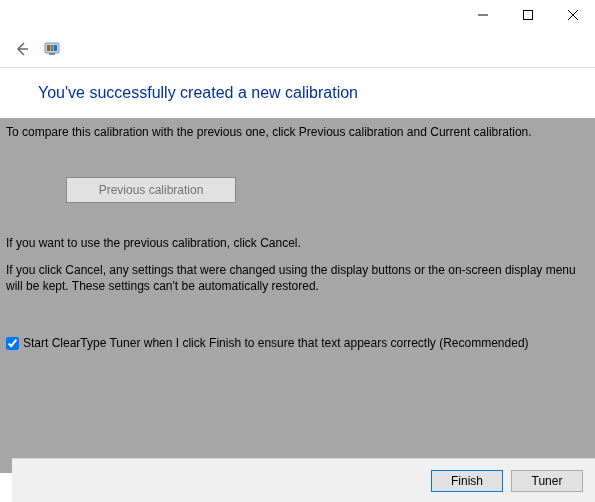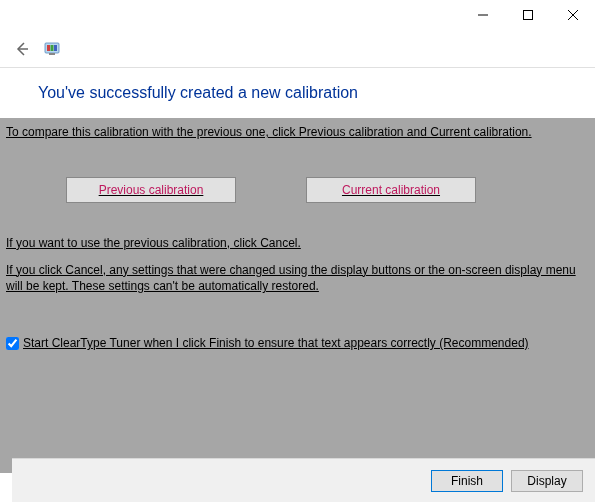--- a/index.html
+++ b/index.html
@@ -65,37 +65,36 @@
       font-size: 16px;
       font-weight: 400;
     }
     .gray-area {
       background: #a6a6a6;
       padding: 6px 6px 12px 6px;
       color: #000;
       font-size: 12px;
       line-height: 1.4;
       min-height: 355px;
-      text-decoration: underline;
     }
     .gray-area p { margin-bottom: 10px; }
     .btn-row {
       display: flex;
       gap: 70px;
       padding: 26px 0 32px 60px;
     }
     .calib-btn {
       background: #e1e1e1;
       border: 1px solid #888;
       width: 170px;
       height: 26px;
       font-size: 12px;
       font-family: inherit;
       cursor: pointer;
-      color: #be185d;
+      color: #737373;
     }
     .checkbox-row {
       display: flex;
       align-items: flex-start;
       gap: 4px;
       margin-top: 40px;
     }
     .checkbox-row input[type="checkbox"] {
       margin-top: 2px;
       width: 13px;
@@ -175,28 +174,27 @@
 
 <div class="heading-area">
   <div class="heading">You've successfully created a new calibration</div>
 </div>
 
 <div class="gray-area">
   <p>To compare this calibration with the previous one, click Previous calibration and Current calibration.</p>
 
   <div class="btn-row">
     <button class="calib-btn">Previous calibration</button>
-    <button class="calib-btn">Current calibration</button>
   </div>
 
   <p>If you want to use the previous calibration, click Cancel.</p>
   <p>If you click Cancel, any settings that were changed using the display buttons or the on-screen display menu will be kept. These settings can't be automatically restored.</p>
 
   <div class="checkbox-row">
     <input type="checkbox" id="ct" checked="" style="">
     <label for="ct">Start ClearType Tuner when I click Finish to ensure that text appears correctly (Recommended)</label>
   </div>
 </div>
 
 <div class="footer">
   <button class="footer-btn primary">Finish</button>
-  <button class="footer-btn">Display</button>
+  <button class="footer-btn">Tuner</button>
 </div>
 
 </body></html>

